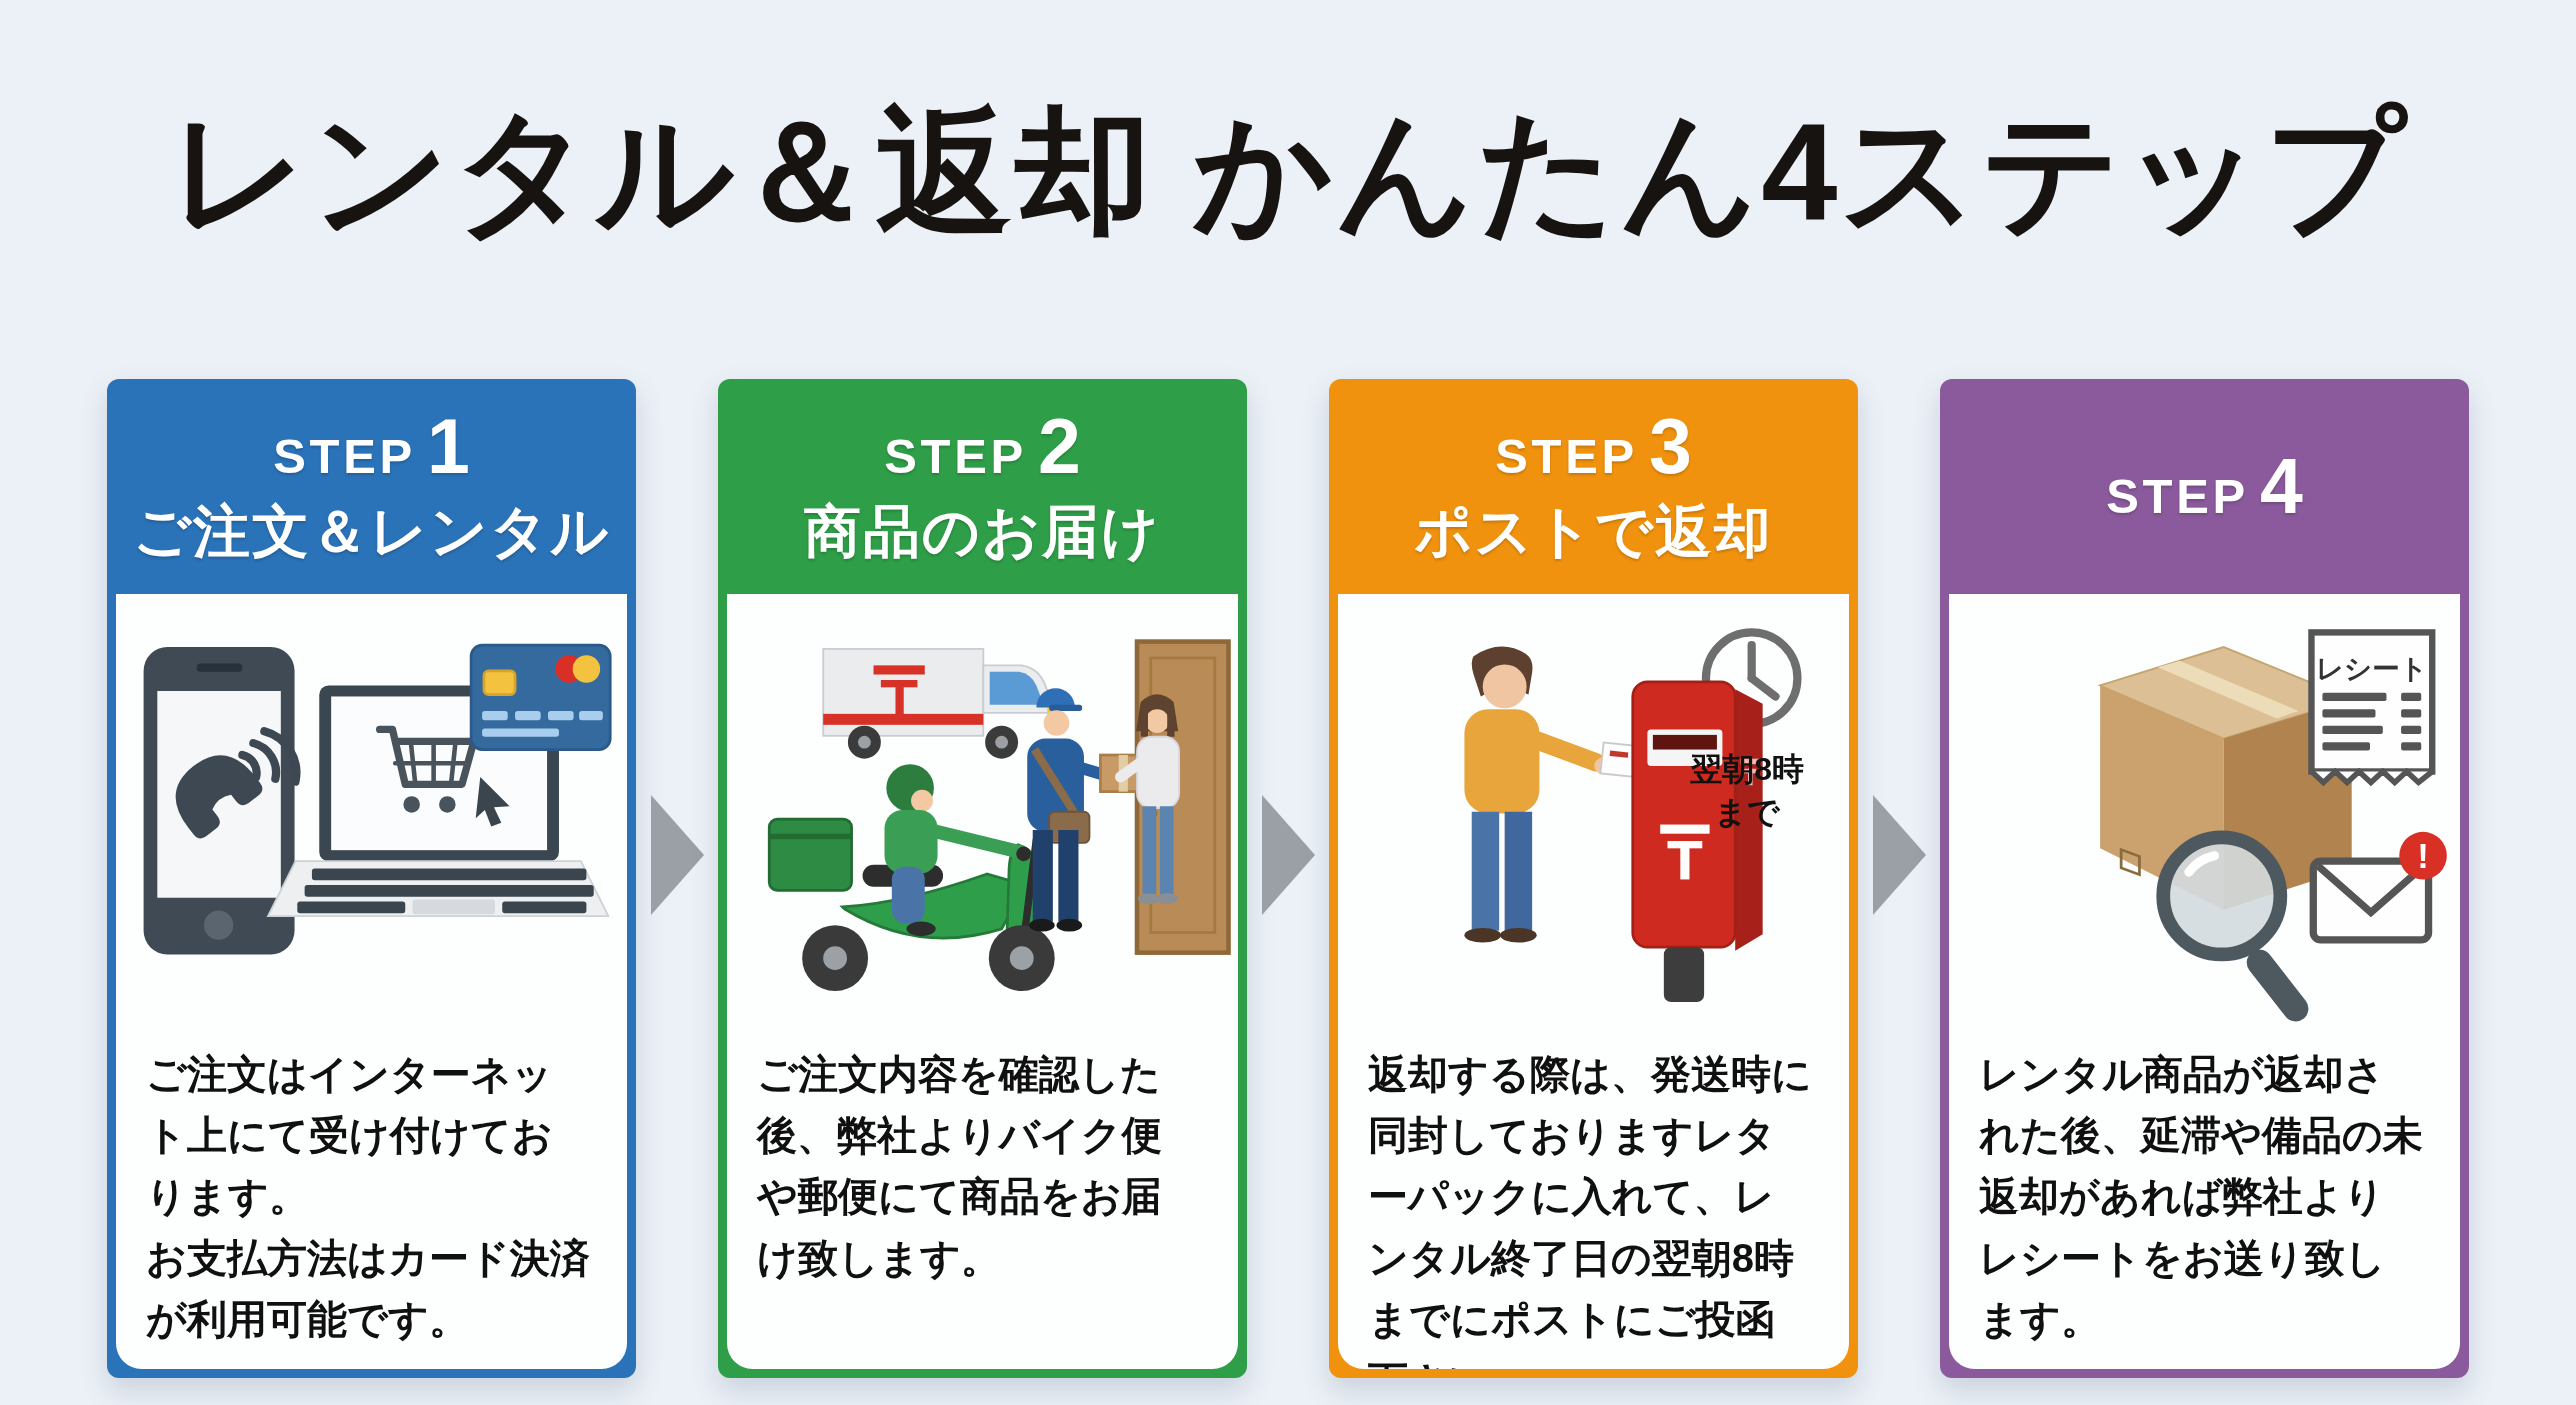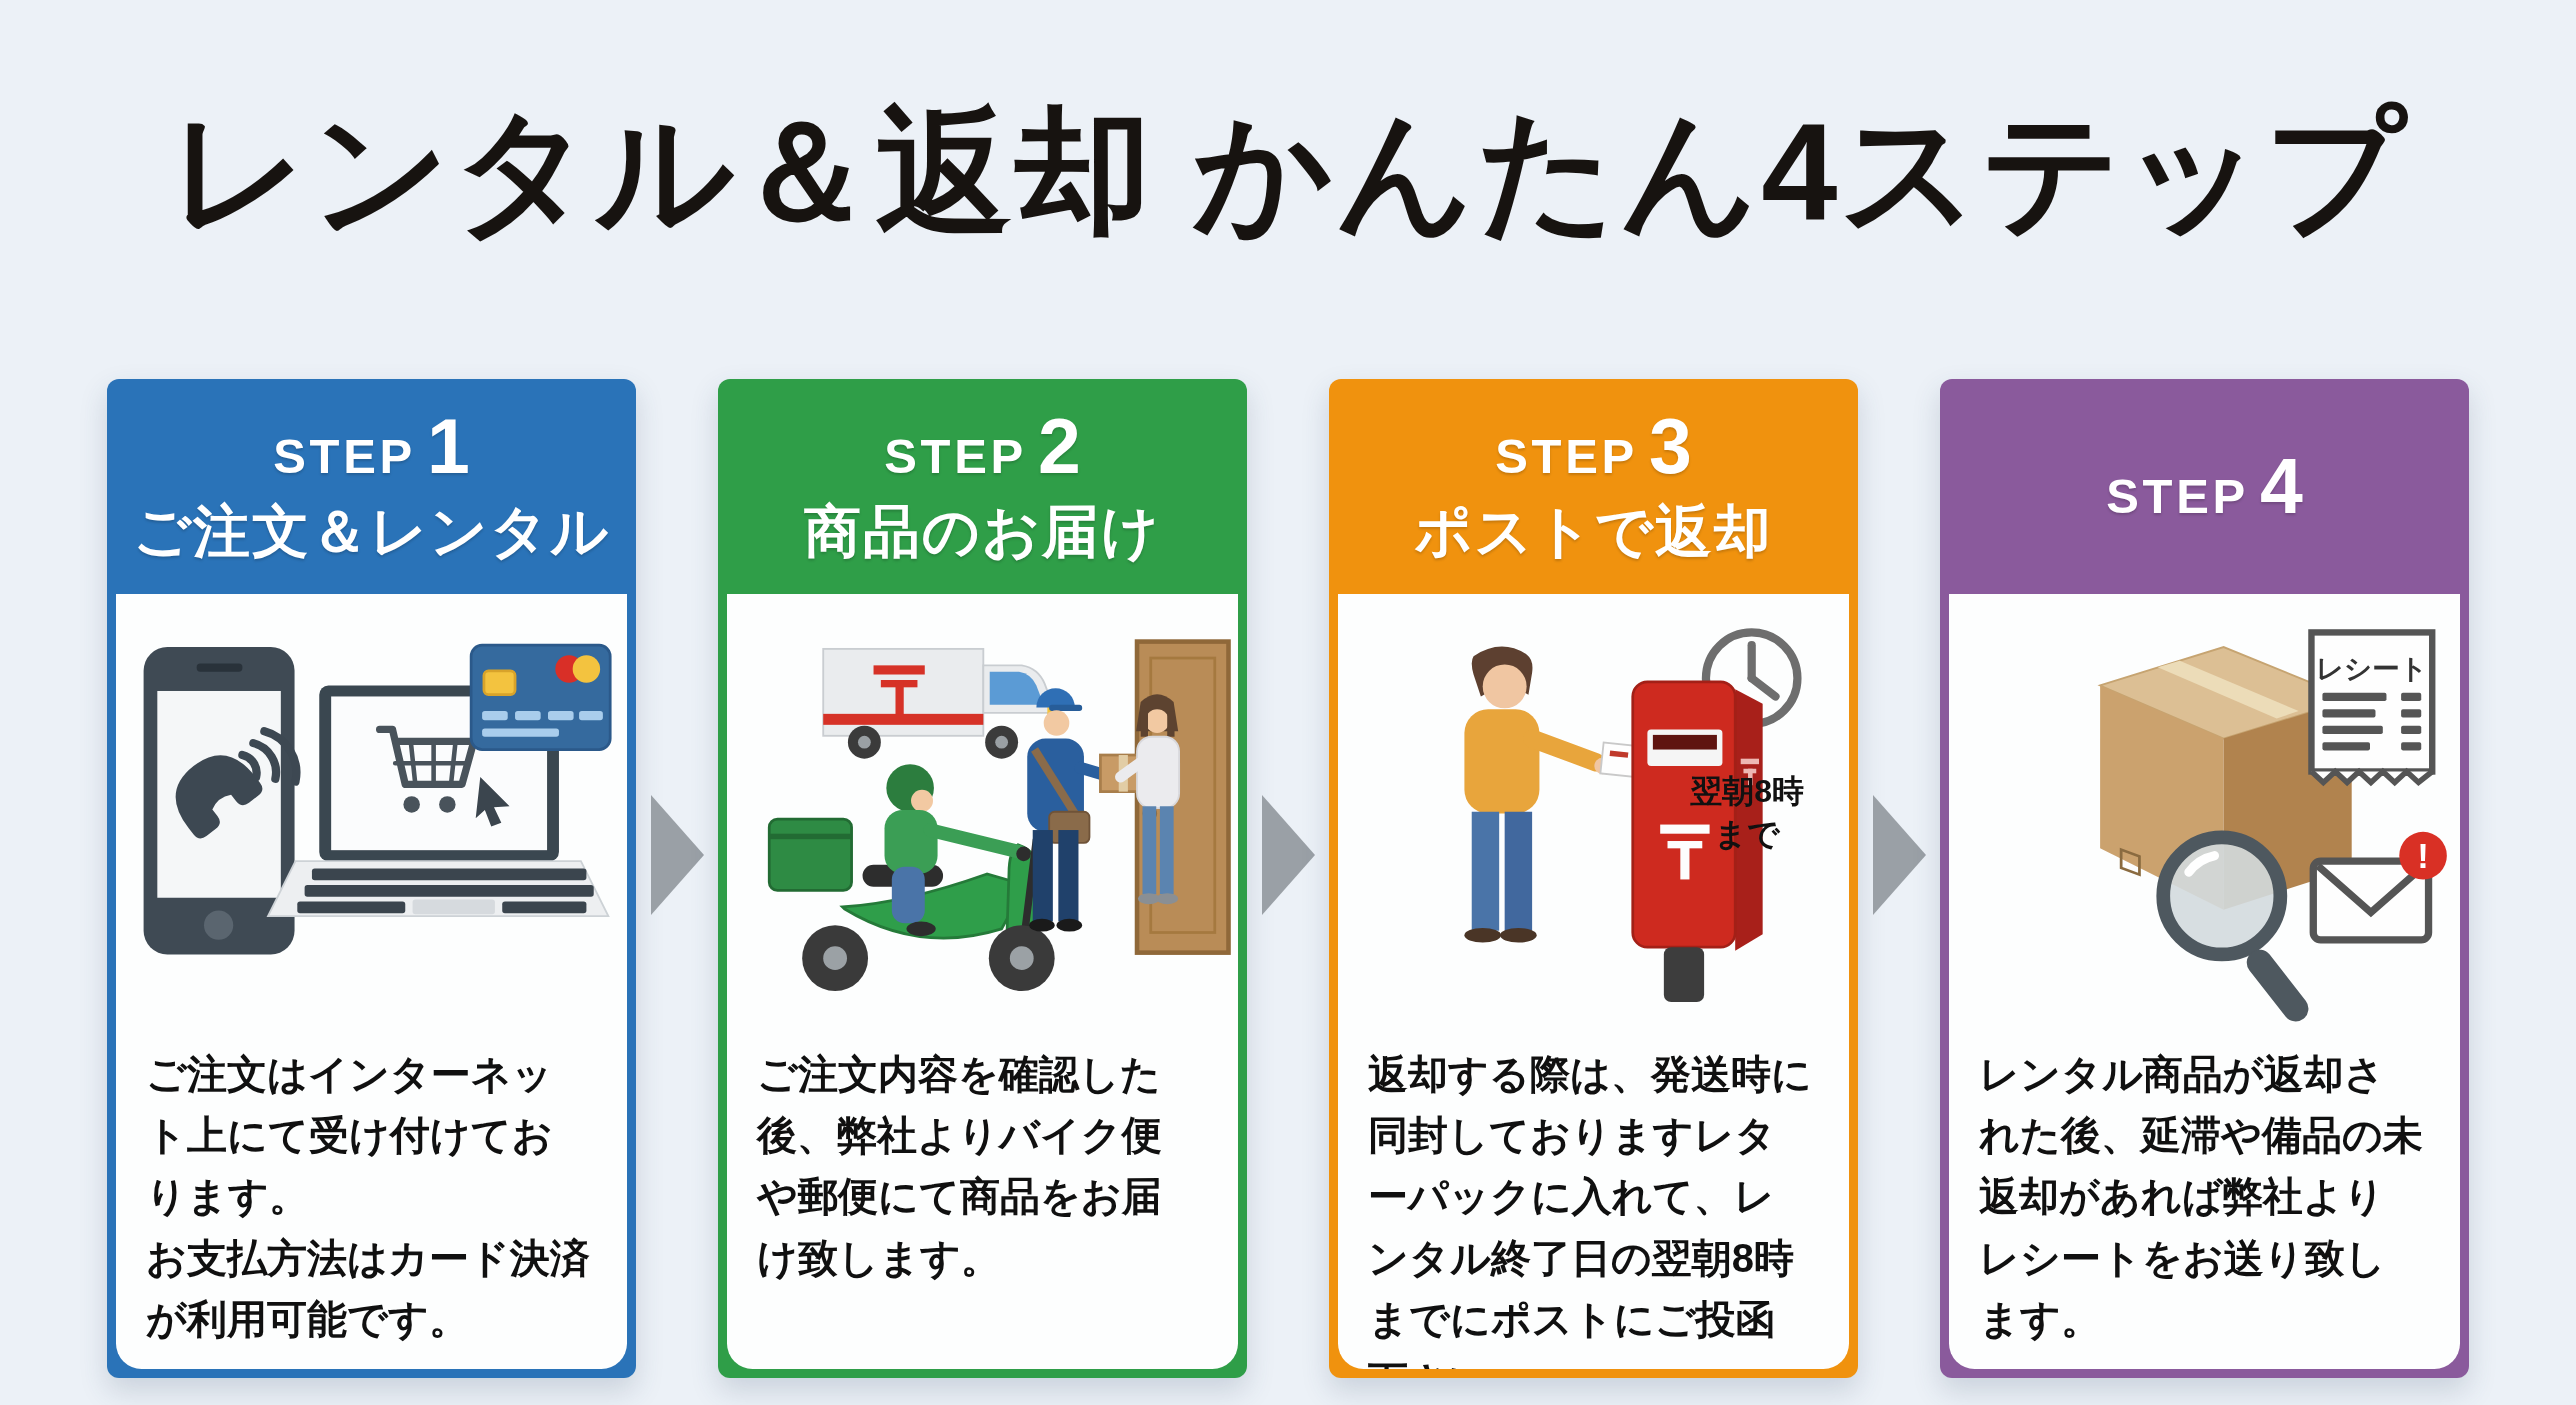--- a/index.html
+++ b/index.html
@@ -60,21 +60,21 @@
   .card-text {
     padding: 20px 37px 0 30px;
     font-size: 40px;
     line-height: 1.53;
     font-weight: bold;
     color: #101010;
     white-space: pre-line;
   }
   .badge {
     position: absolute;
-    top: 176px;
+    top: 154px;
     right: 12.8px;
     width: 178px;
     text-align: center;
     font-size: 32px;
     line-height: 1.35;
     font-weight: bold;
     color: #111;
     white-space: pre-line;
   }
   .arrow-col {

